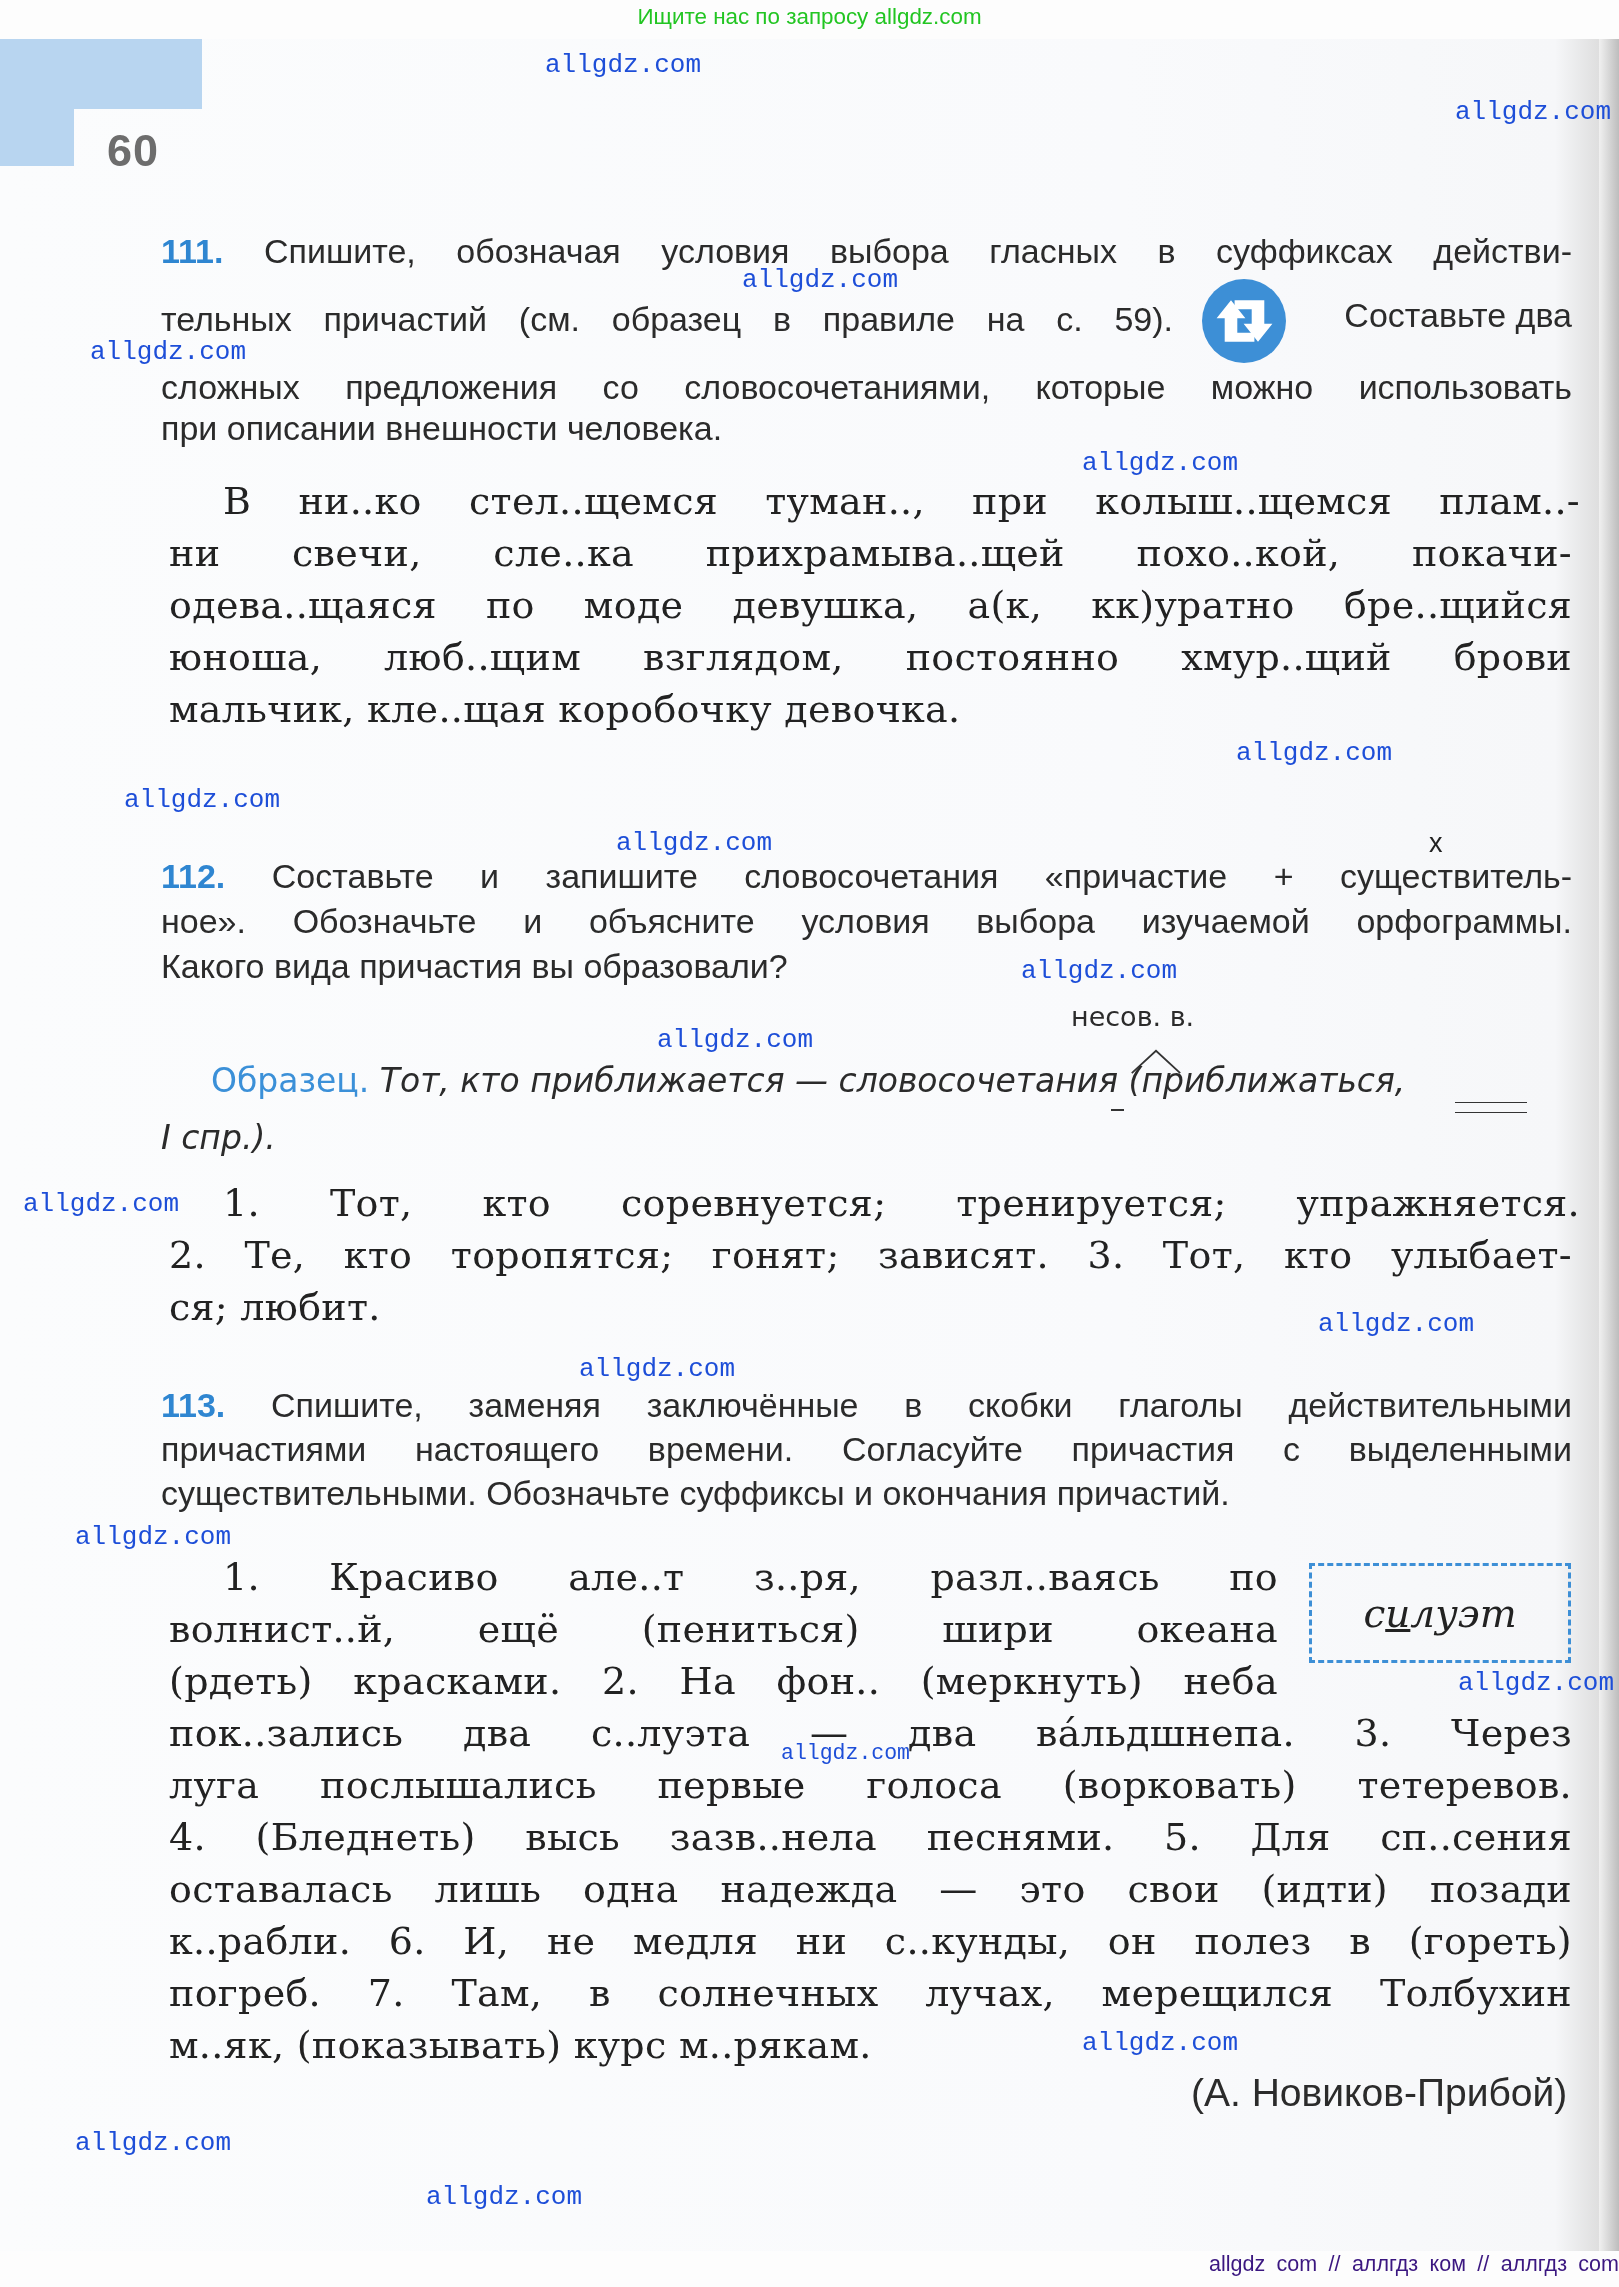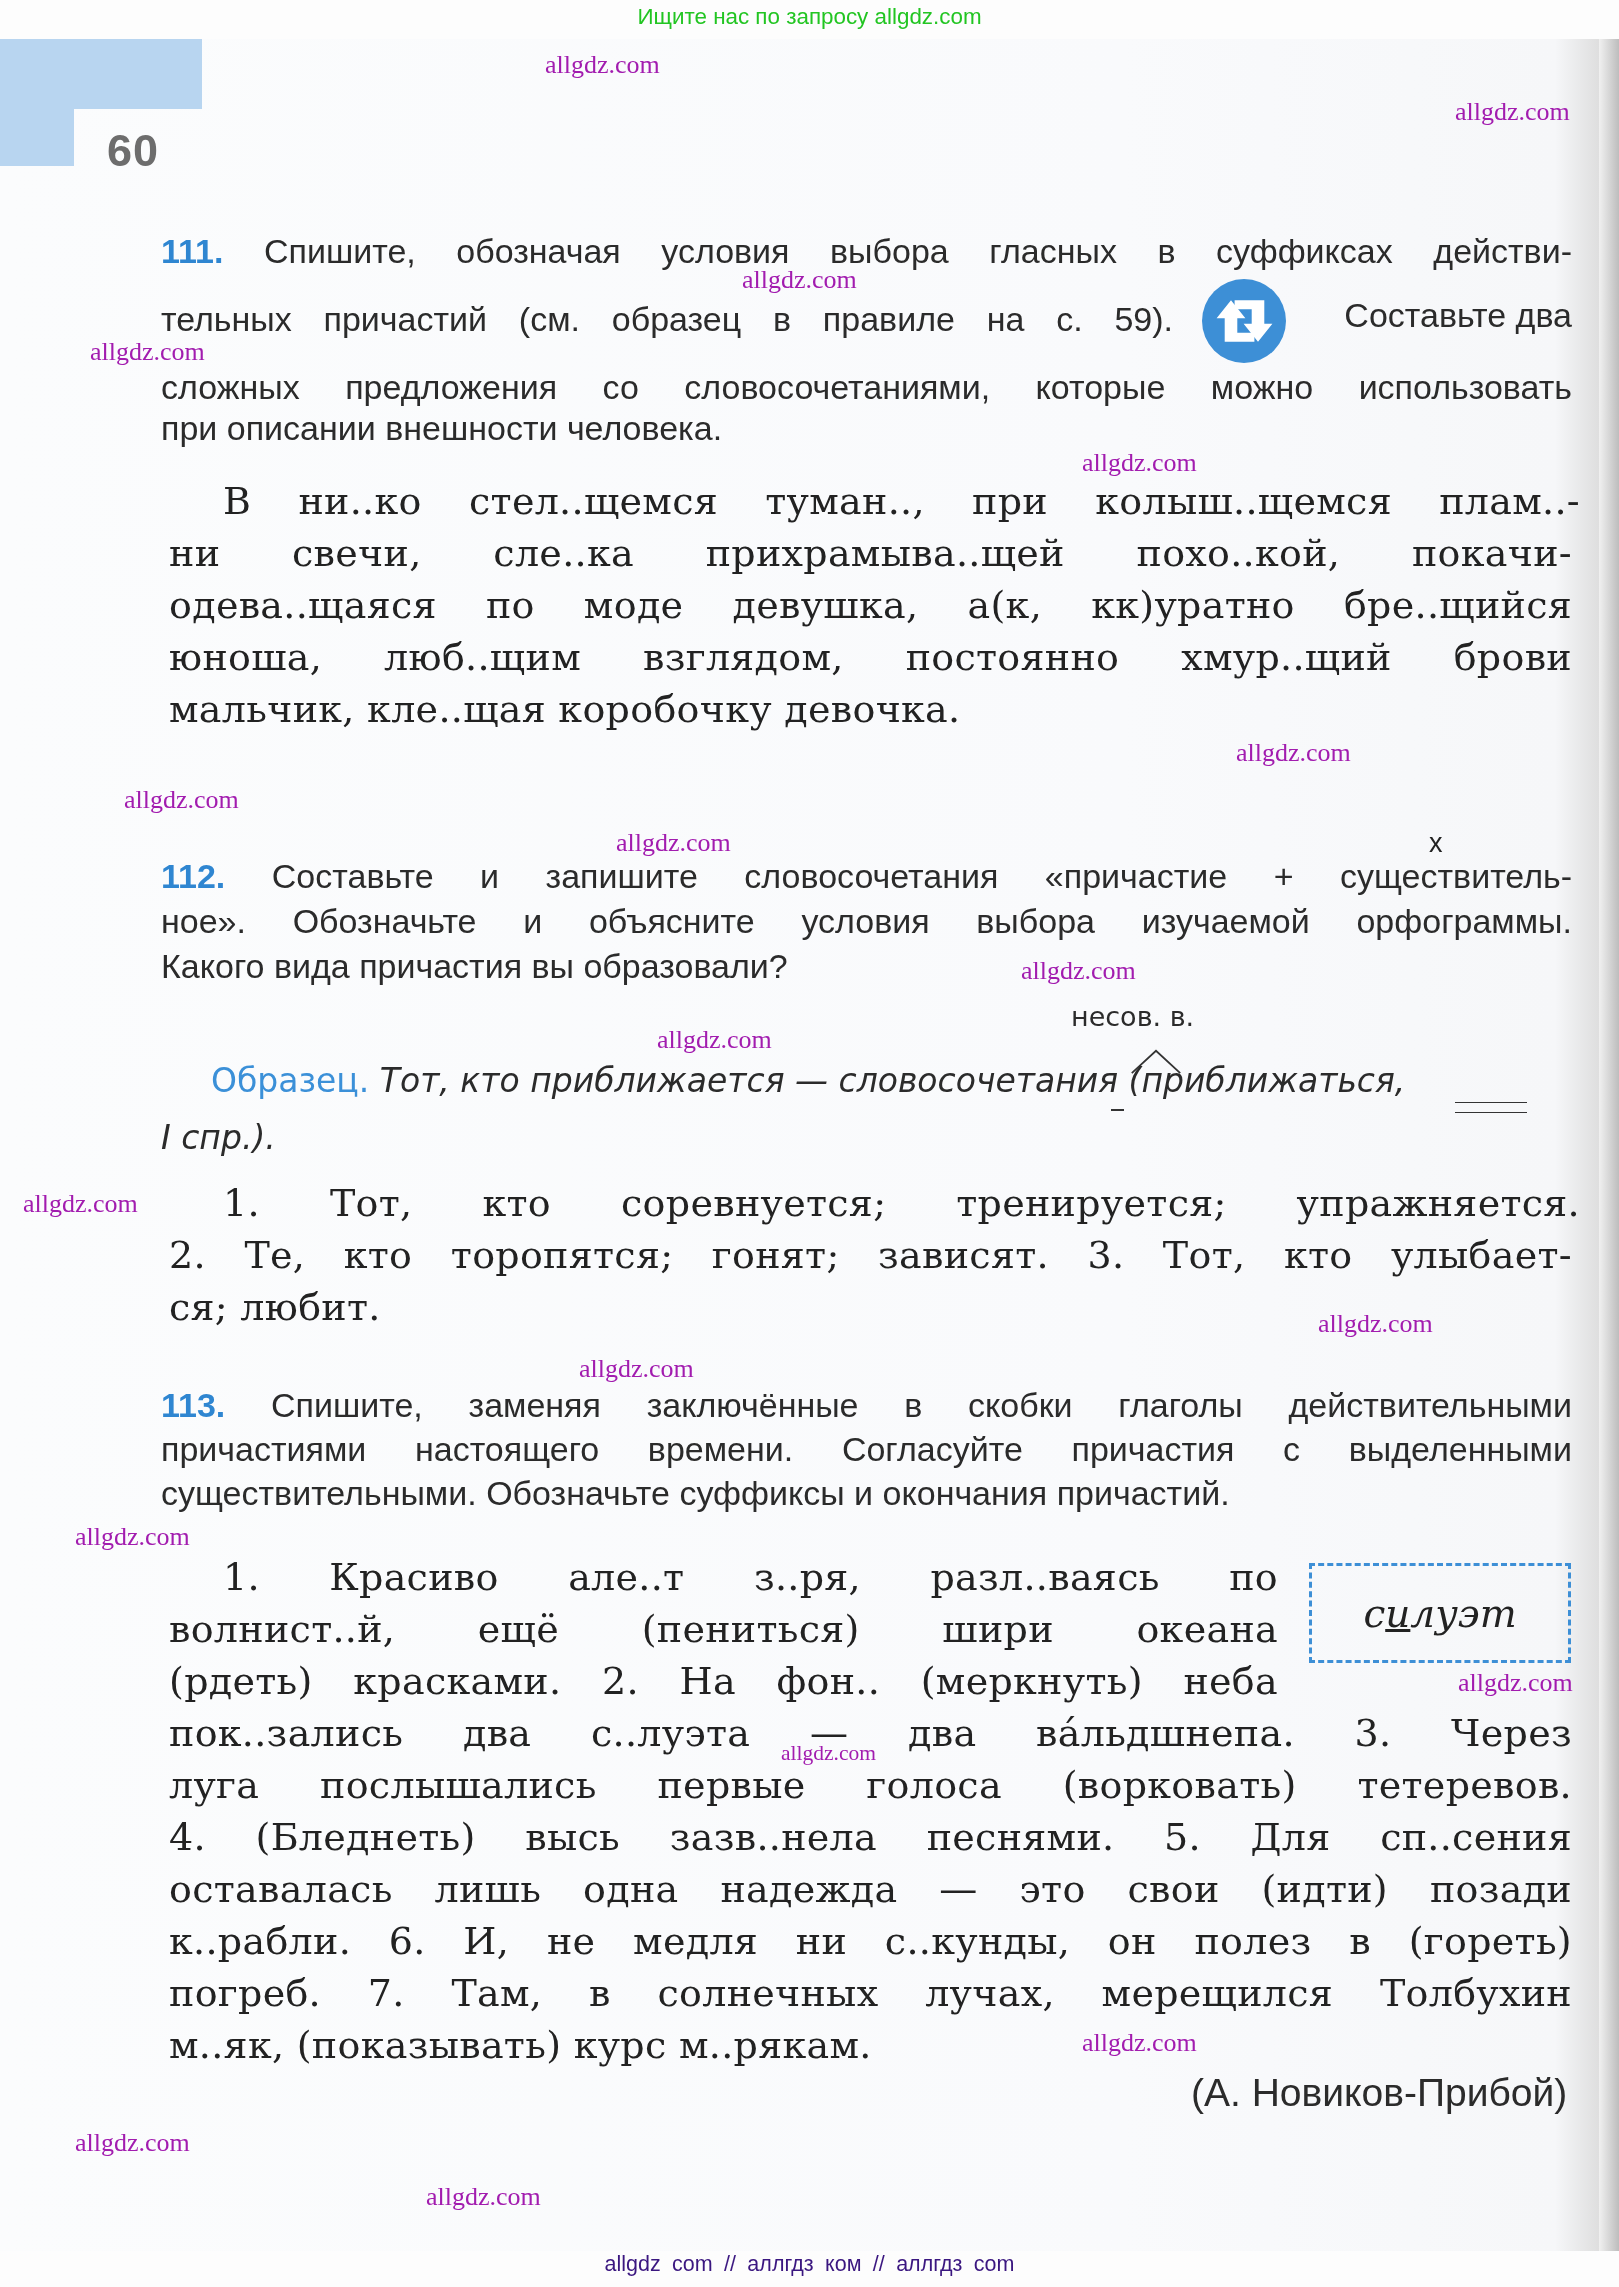--- a/index.html
+++ b/index.html
@@ -21,24 +21,24 @@
   .corner-b { position:absolute; left:0; top:109px; width:74px; height:57px; background:#b8d5f0; }
   .page-num {
     position:absolute; left:107px; top:125px; font-size:45px; font-weight:bold; color:#6d6d6d;
     letter-spacing:0.9px;
   }
   .banner-top {
     position:absolute; top:3.6px; left:0; width:1619px; text-align:center;
     color:#22c522; font-size:22.4px;
   }
   .banner-bottom {
-    position:absolute; top:2252px; left:0; width:1619px; text-align:center;
+    position:absolute; top:2252px; left:0; width:1619px; text-align:right;
     color:#3b1780; font-size:21.5px; word-spacing:5.4px;
   }
-  .wm { position:absolute; color:#a21caf; font-size:26px; font-family:Liberation Serif, serif; white-space:nowrap; }
+  .wm { position:absolute; color:#1d4ed8; font-size:26px; font-family:Liberation Mono, monospace; white-space:nowrap; }
   .wm.sm { font-size:21.5px; }
 
   .task {
     position:absolute; left:161px; width:1411px;
     font-size:34px; line-height:68px; color:#2b2b2b; text-align:justify;
     font-family:"Liberation Sans", sans-serif;
   }
   .task .num { color:#2f86d1; font-weight:bold; }
   .line { display:block; text-align:justify; text-align-last:justify; white-space:nowrap; }
   .line.last { text-align-last:left; }

